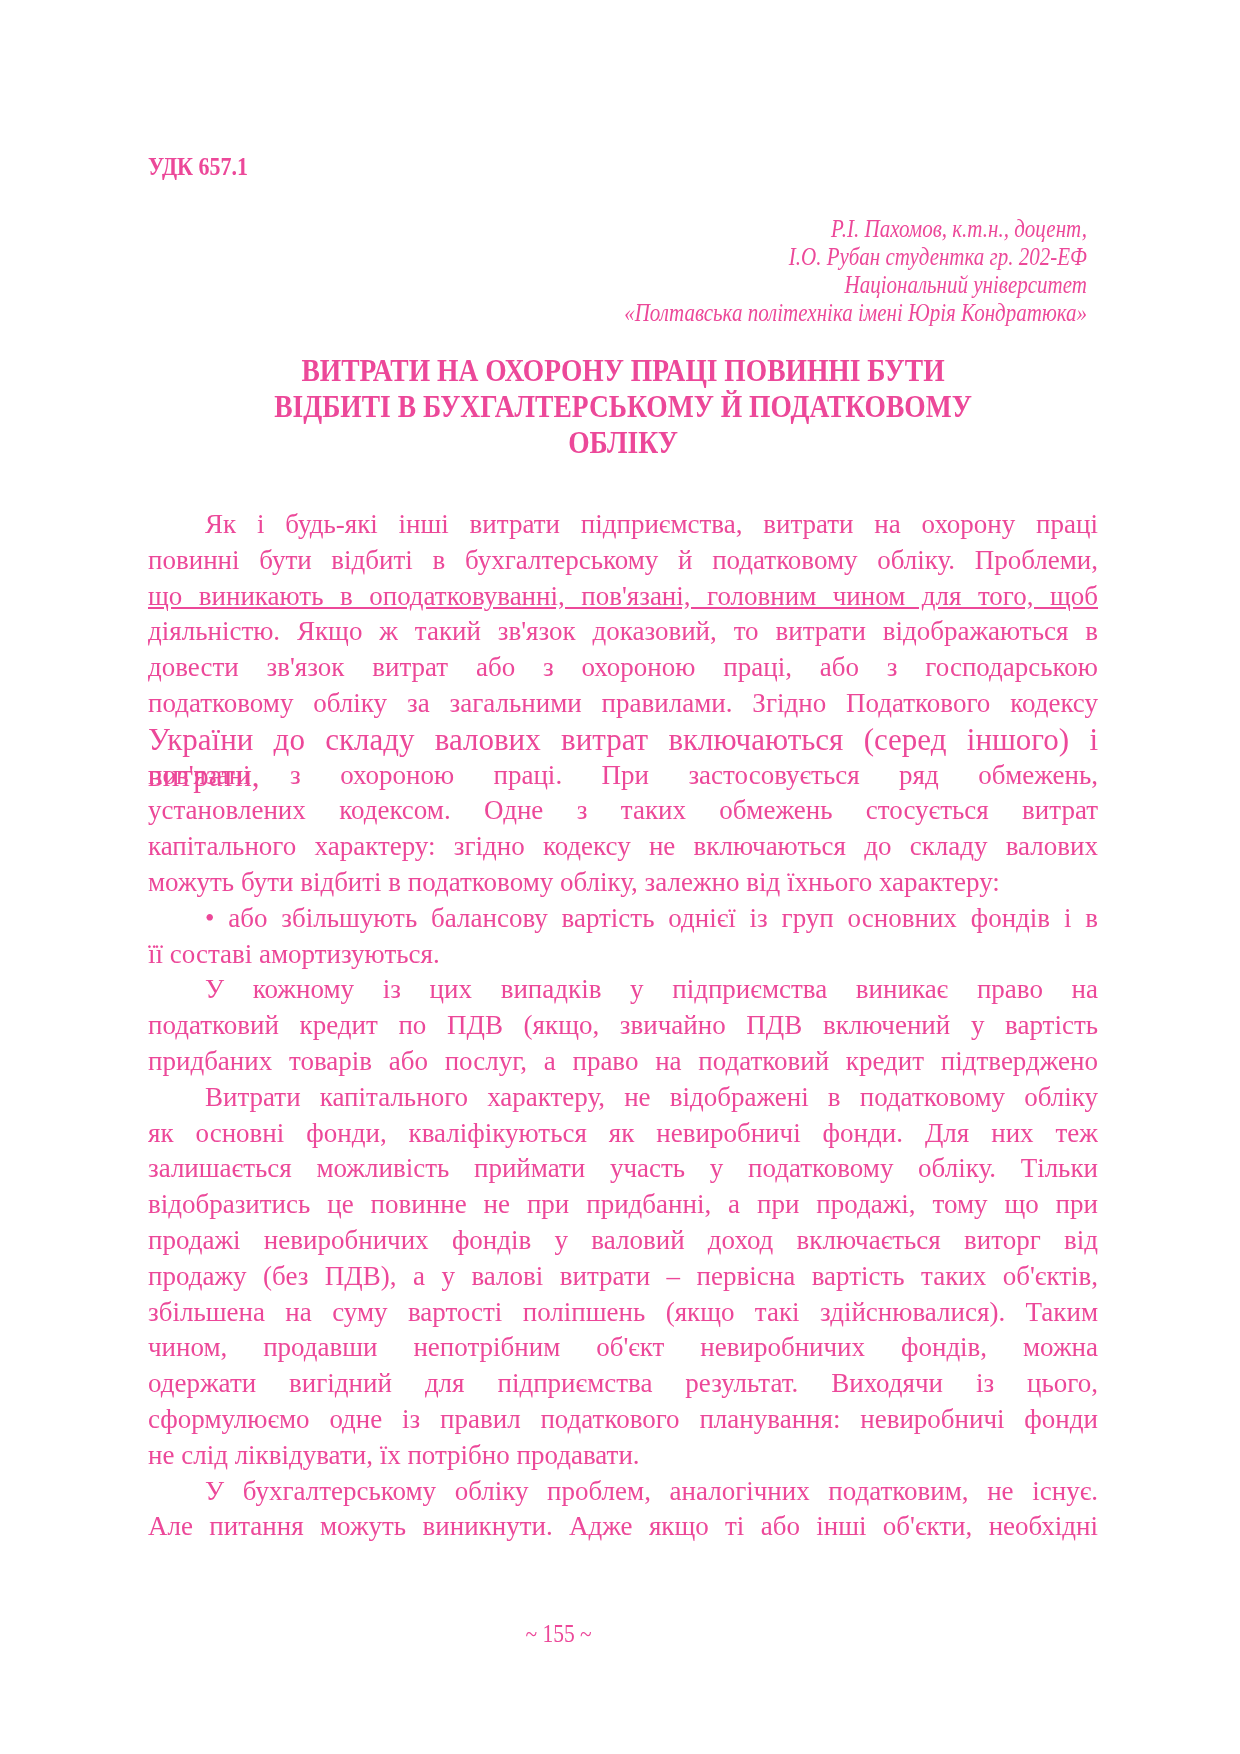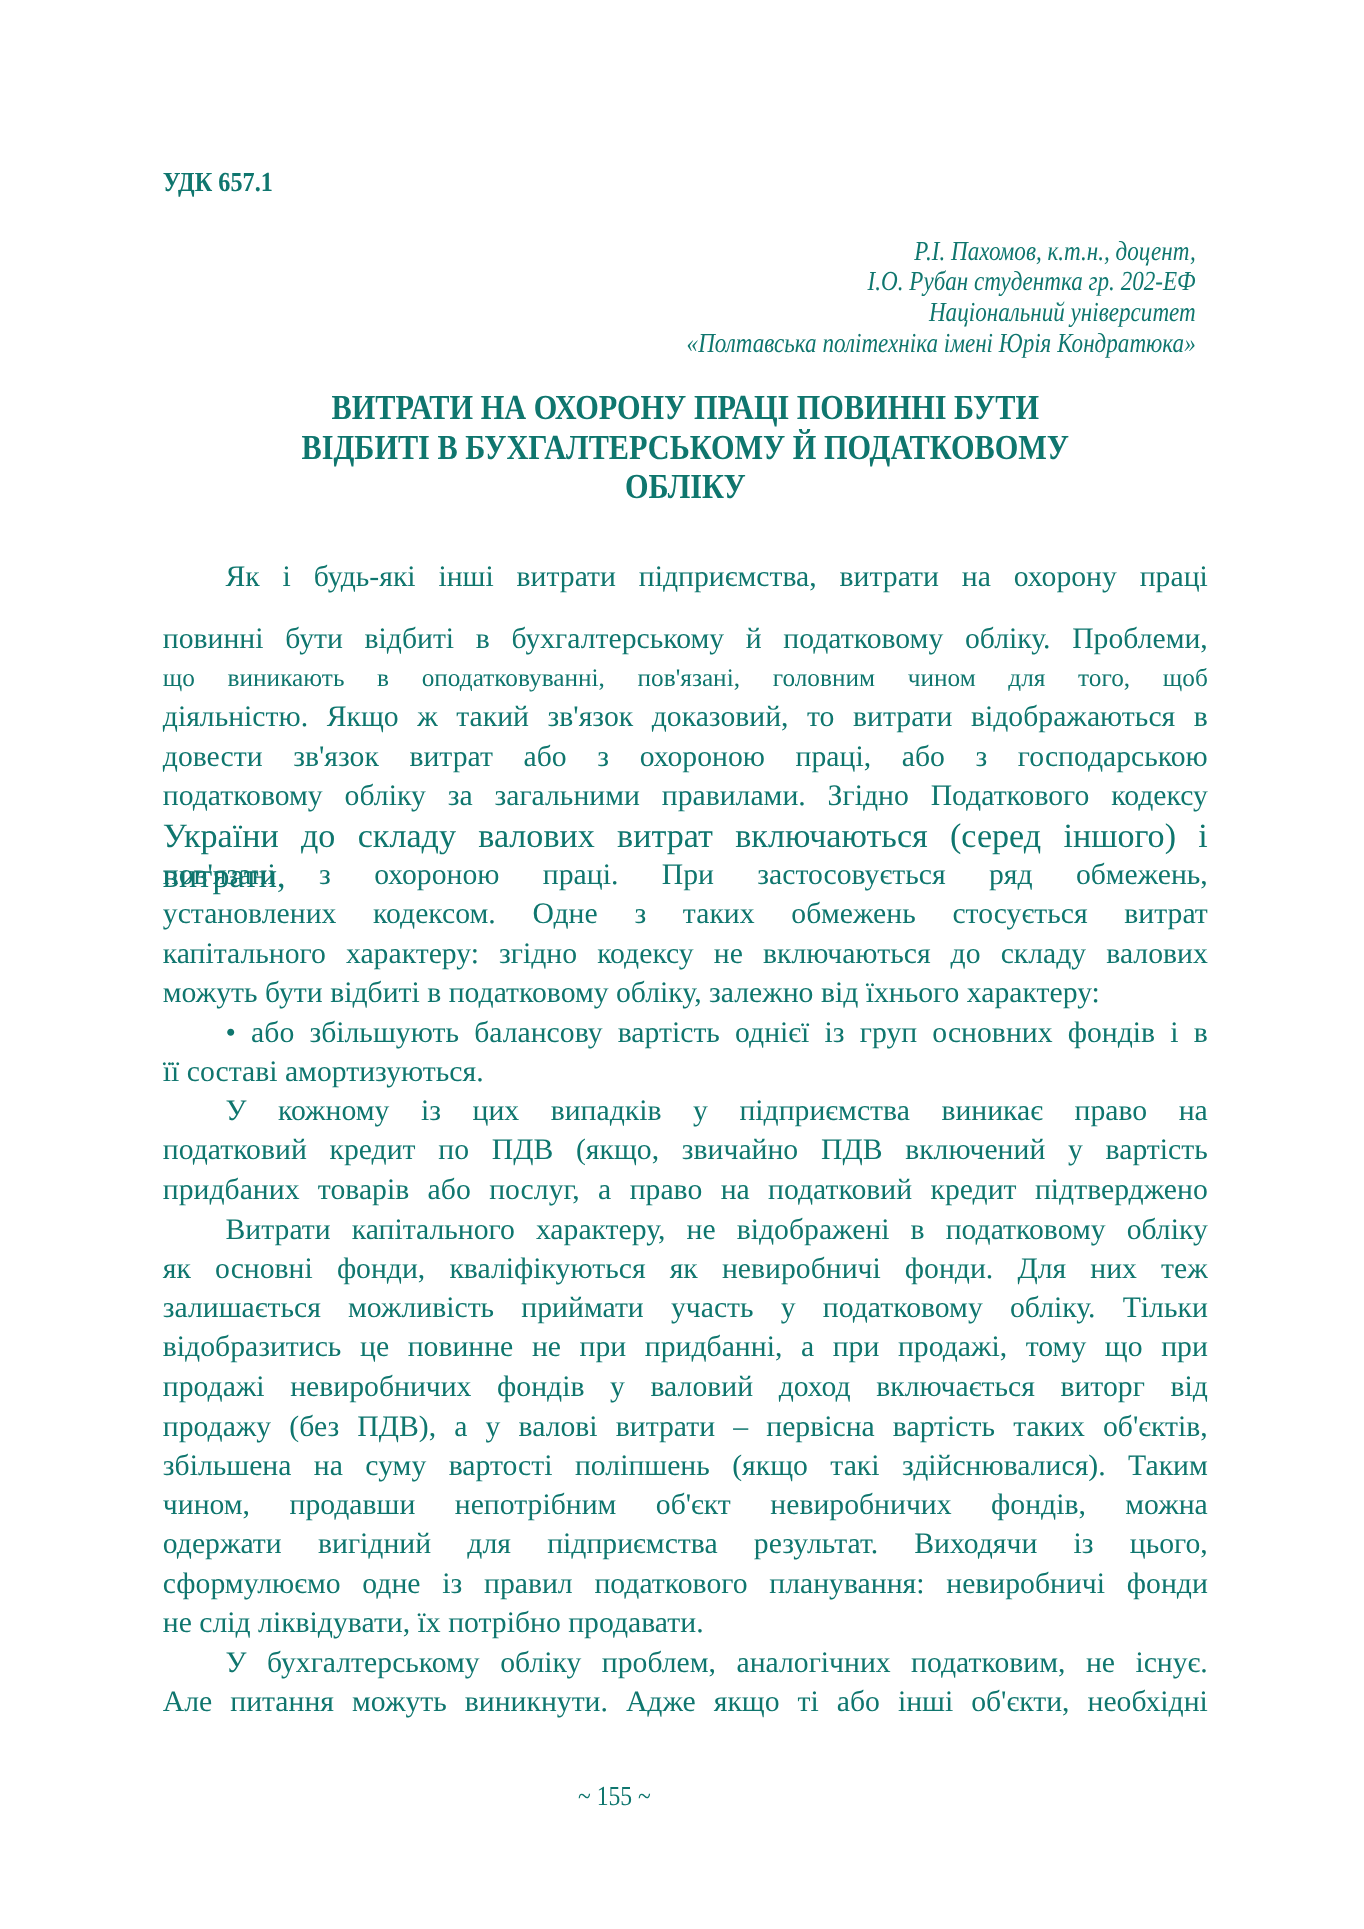--- a/index.html
+++ b/index.html
@@ -1,17 +1,17 @@
 <!DOCTYPE html>
 <html><head>
 <meta charset="utf-8">
 <style>
   html, body { margin: 0; padding: 0; background: #ffffff; }
   body { width: 1240px; height: 1754px; position: relative; overflow: hidden; }
-  .page { position: absolute; left: 0; top: 0; width: 1240px; height: 1754px; color: #0f766e; font-family: "Liberation Serif", serif; }
+  .page { position: absolute; left: 0; top: 0; width: 1240px; height: 1754px; color: #ec4899; font-family: "Liberation Serif", serif; }
   .udk { position: absolute; left: 148px; top: 153px; font-size: 25px; font-weight: bold; transform: scaleX(0.88); transform-origin: left top; letter-spacing: 0px; }
   .authors { position: absolute; right: 153px; top: 215px; width: 800px; text-align: right; font-style: italic; font-size: 25px; line-height: 28px; }
   .authors div { transform: scaleX(0.84); transform-origin: right top; white-space: nowrap; }
   .title { position: absolute; left: 148px; width: 950px; top: 352px; text-align: center; font-weight: bold; font-size: 32px; line-height: 36px; }
   .title div { white-space: nowrap; transform: scaleX(0.86); transform-origin: center top; }
   .body { position: absolute; left: 148px; top: 507px; width: 950px; font-size: 27px; line-height: 35.8px; }
   .line { display: block; white-space: nowrap; height: 35.8px; position: relative; }
   .just { text-align: justify; text-align-last: justify; white-space: normal; }
   .indent { padding-left: 57px; }
   .footer { position: absolute; left: 0; width: 1117px; top: 1620px; text-align: center; font-size: 25px; }
@@ -31,22 +31,22 @@
   </div>
 
   <div class="title">
     <div>ВИТРАТИ НА ОХОРОНУ ПРАЦІ ПОВИННІ БУТИ</div>
     <div>ВІДБИТІ В БУХГАЛТЕРСЬКОМУ Й ПОДАТКОВОМУ</div>
     <div>ОБЛІКУ</div>
   </div>
 
   <div class="body" id="body-text">
       <div class="line indent just" style="font-size: 27px;">Як і будь-які інші витрати підприємства, витрати на охорону праці</div>
-      <div class="line just" style="font-size: 27px; margin-top: 20px;">повинні бути відбиті в бухгалтерському й податковому обліку. Проблеми,</div>
-      <div class="line just" style="font-size: 23px;">що виникають в оподатковуванні, пов'язані, головним чином для того, щоб</div>
+      <div class="line just" style="font-size: 27px;">повинні бути відбиті в бухгалтерському й податковому обліку. Проблеми,</div>
+      <div class="line just" style="font-size: 27px; text-decoration: underline;">що виникають в оподатковуванні, пов'язані, головним чином для того, щоб</div>
       <div class="line just" style="font-size: 27px;">діяльністю. Якщо ж такий зв'язок доказовий, то витрати відображаються в</div>
       <div class="line just" style="font-size: 27px;">довести зв'язок витрат або з охороною праці, або з господарською</div>
       <div class="line just" style="font-size: 27px;">податковому обліку за загальними правилами. Згідно Податкового кодексу</div>
       <div class="line just" style="font-size: 31px;">України до складу валових витрат включаються (серед іншого) і витрати,</div>
       <div class="line just" style="font-size: 27px;">пов'язані з охороною праці. При застосовується ряд обмежень,</div>
       <div class="line just" style="font-size: 27px;">установлених кодексом. Одне з таких обмежень стосується витрат</div>
       <div class="line just" style="font-size: 27px;">капітального характеру: згідно кодексу не включаються до складу валових</div>
       <div class="line" style="font-size: 27px; white-space: nowrap;">можуть бути відбиті в податковому обліку, залежно від їхнього характеру:</div>
       <div class="line indent just" style="font-size: 27px;">• або збільшують балансову вартість однієї із груп основних фондів і в</div>
       <div class="line" style="font-size: 27px; white-space: nowrap;">її составі амортизуються.</div>

